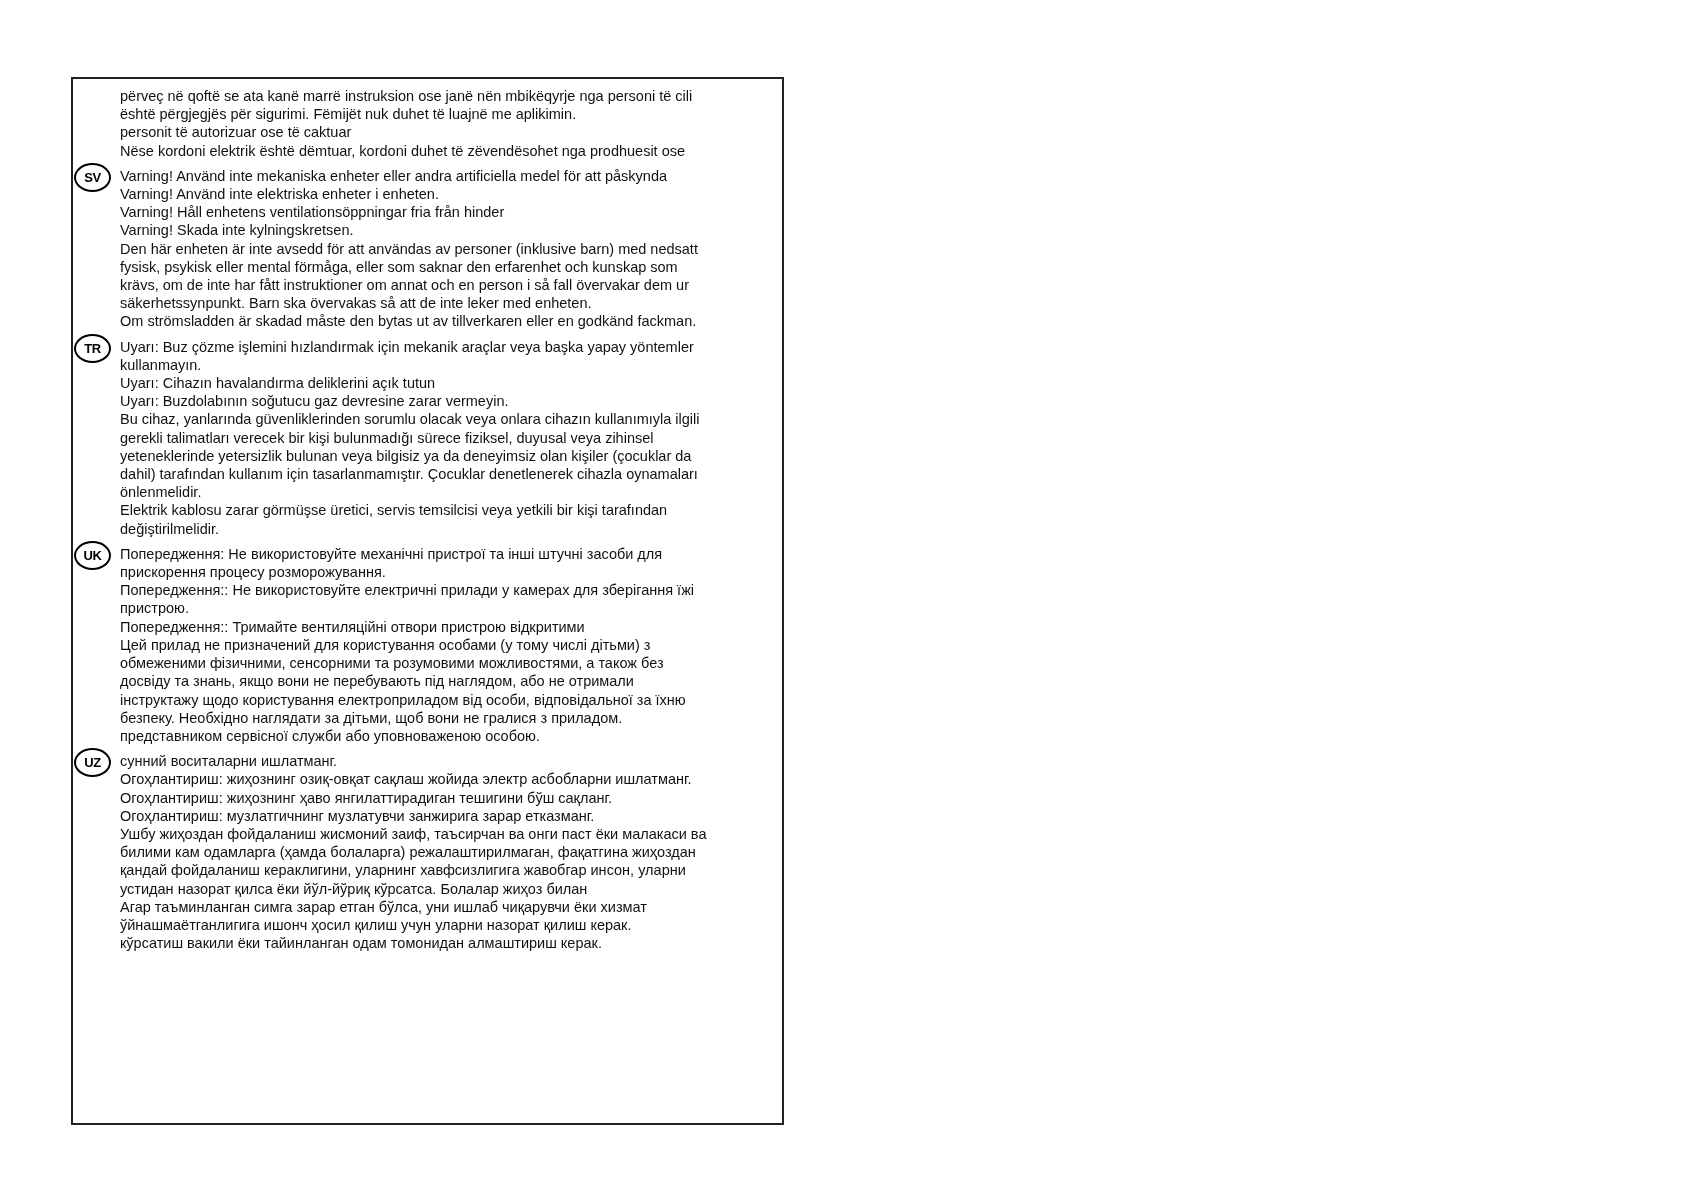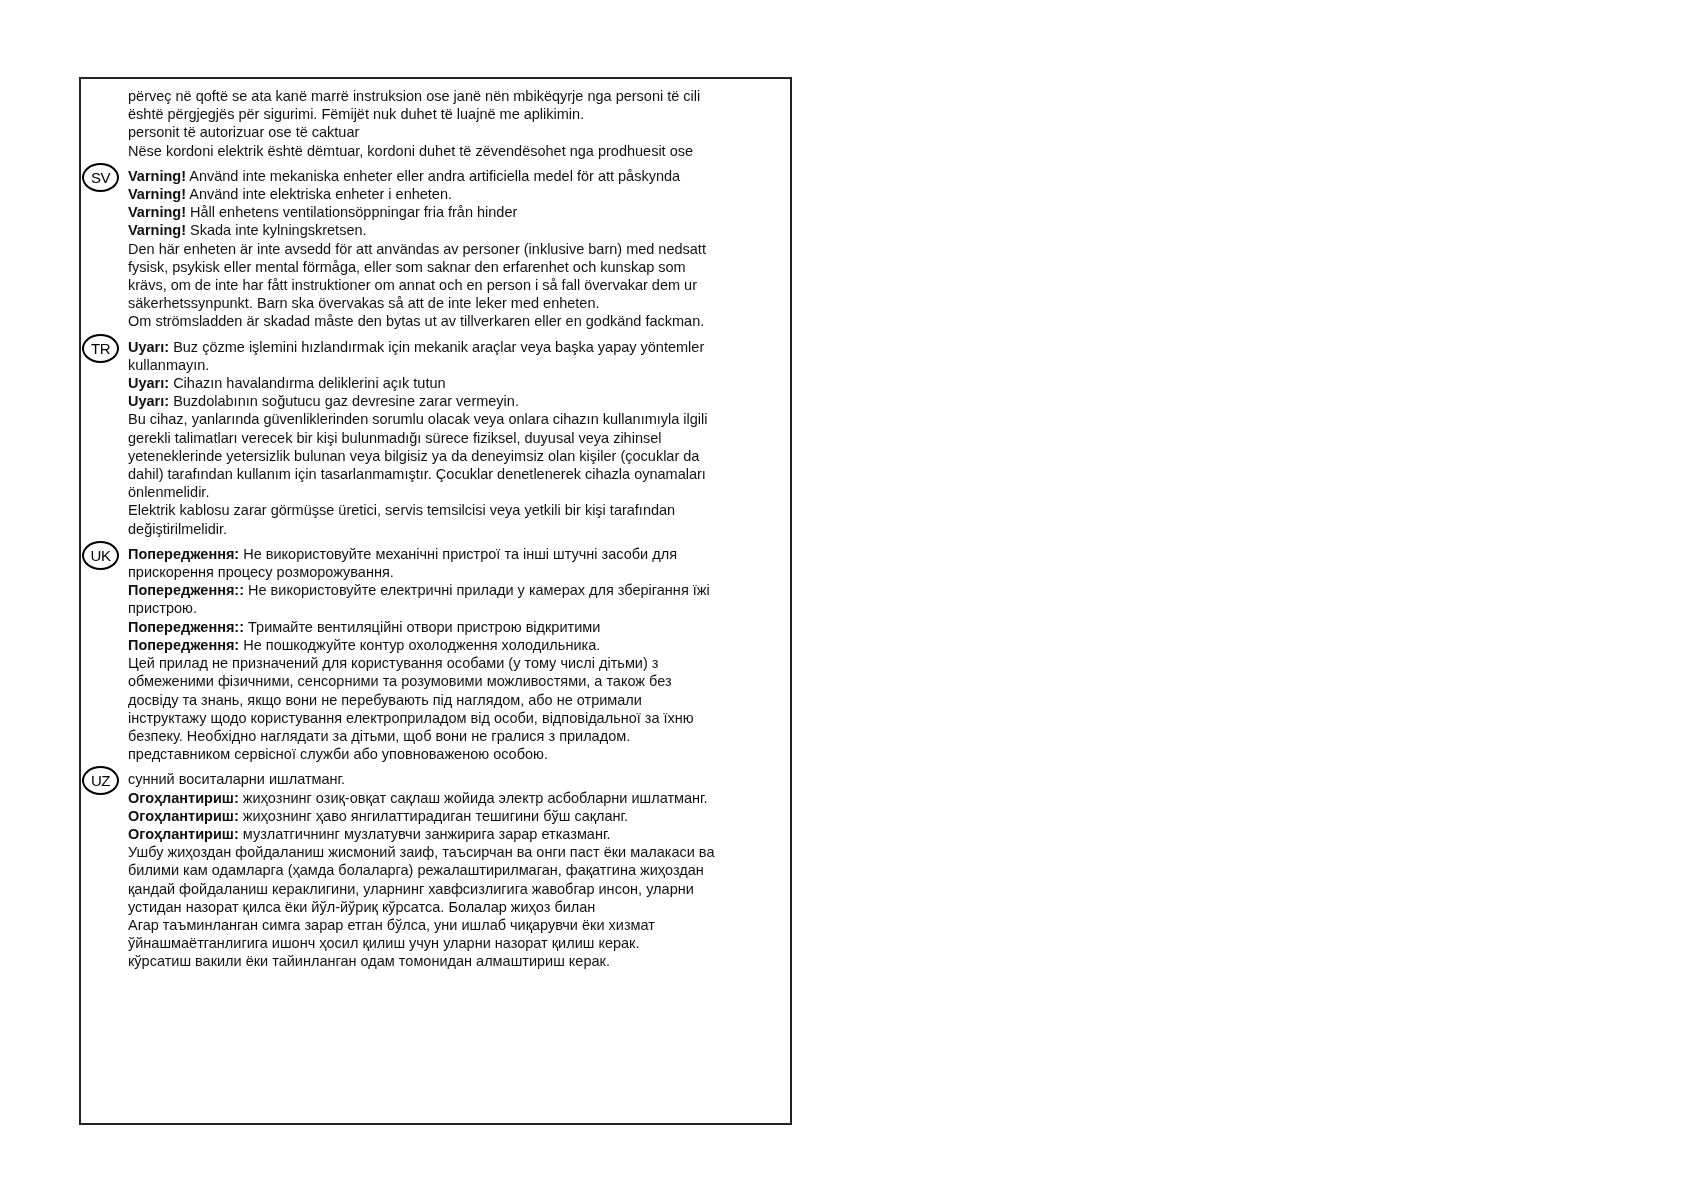--- a/index.html
+++ b/index.html
@@ -17,54 +17,53 @@
   }
   .instruction-box {
     position: absolute;
     left: 71px;
     top: 77px;
     width: 713px;
     height: 1048px;
     border: 2px solid #222222;
     box-sizing: border-box;
     padding: 8px 6px 0 47px;
-    margin-left: 8px;
   }
   .lang-section {
     position: relative;
   }
   .lang-section + .lang-section {
     margin-top: 7px;
   }
   .badge {
     position: absolute;
     left: -46px;
     top: -4px;
     width: 37px;
     height: 29px;
     border: 2.5px solid #000000;
     border-radius: 50%;
     box-sizing: border-box;
     display: flex;
     align-items: center;
     justify-content: center;
-    font-weight: normal;
-    font-size: 15px;
+    font-weight: bold;
+    font-size: 13px;
     letter-spacing: -0.5px;
     color: #000000;
     background: #ffffff;
   }
   .line {
     font-size: 14.5px;
     line-height: 18.2px;
     white-space: pre;
     color: #111111;
   }
   .line .b {
-    font-weight: bold;
+    font-weight: normal;
   }
 </style>
 </head>
 <body>
 
 <div class="page">
   <div class="instruction-box">
       <section class="lang-section">
         <div class="line"><span>përveç në qoftë se ata kanë marrë instruksion ose janë nën mbikëqyrje nga personi të cili</span></div>
         <div class="line"><span>është përgjegjës për sigurimi. Fëmijët nuk duhet të luajnë me aplikimin.</span></div>
@@ -97,21 +96,20 @@
         <div class="line"><span>Elektrik kablosu zarar görmüşse üretici, servis temsilcisi veya yetkili bir kişi tarafından</span></div>
         <div class="line"><span>değiştirilmelidir.</span></div>
       </section>
       <section class="lang-section">
         <span class="badge">UK</span>
         <div class="line"><span class="b">Попередження:</span><span> Не використовуйте механічні пристрої та інші штучні засоби для</span></div>
         <div class="line"><span>прискорення процесу розморожування.</span></div>
         <div class="line"><span class="b">Попередження::</span><span> Не використовуйте електричні прилади у камерах для зберігання їжі</span></div>
         <div class="line"><span>пристрою.</span></div>
         <div class="line"><span class="b">Попередження::</span><span> Тримайте вентиляційні отвори пристрою відкритими</span></div>
-        <div class="line"><span class="b">Попередження:</span><span> Не пошкоджуйте контур охолодження холодильника.</span></div>
         <div class="line"><span>Цей прилад не призначений для користування особами (у тому числі дітьми) з</span></div>
         <div class="line"><span>обмеженими фізичними, сенсорними та розумовими можливостями, а також без</span></div>
         <div class="line"><span>досвіду та знань, якщо вони не перебувають під наглядом, або не отримали</span></div>
         <div class="line"><span>інструктажу щодо користування електроприладом від особи, відповідальної за їхню</span></div>
         <div class="line"><span>безпеку. Необхідно наглядати за дітьми, щоб вони не гралися з приладом.</span></div>
         <div class="line"><span>представником сервісної служби або уповноваженою особою.</span></div>
       </section>
       <section class="lang-section">
         <span class="badge">UZ</span>
         <div class="line"><span>сунний воситаларни ишлатманг.</span></div>

